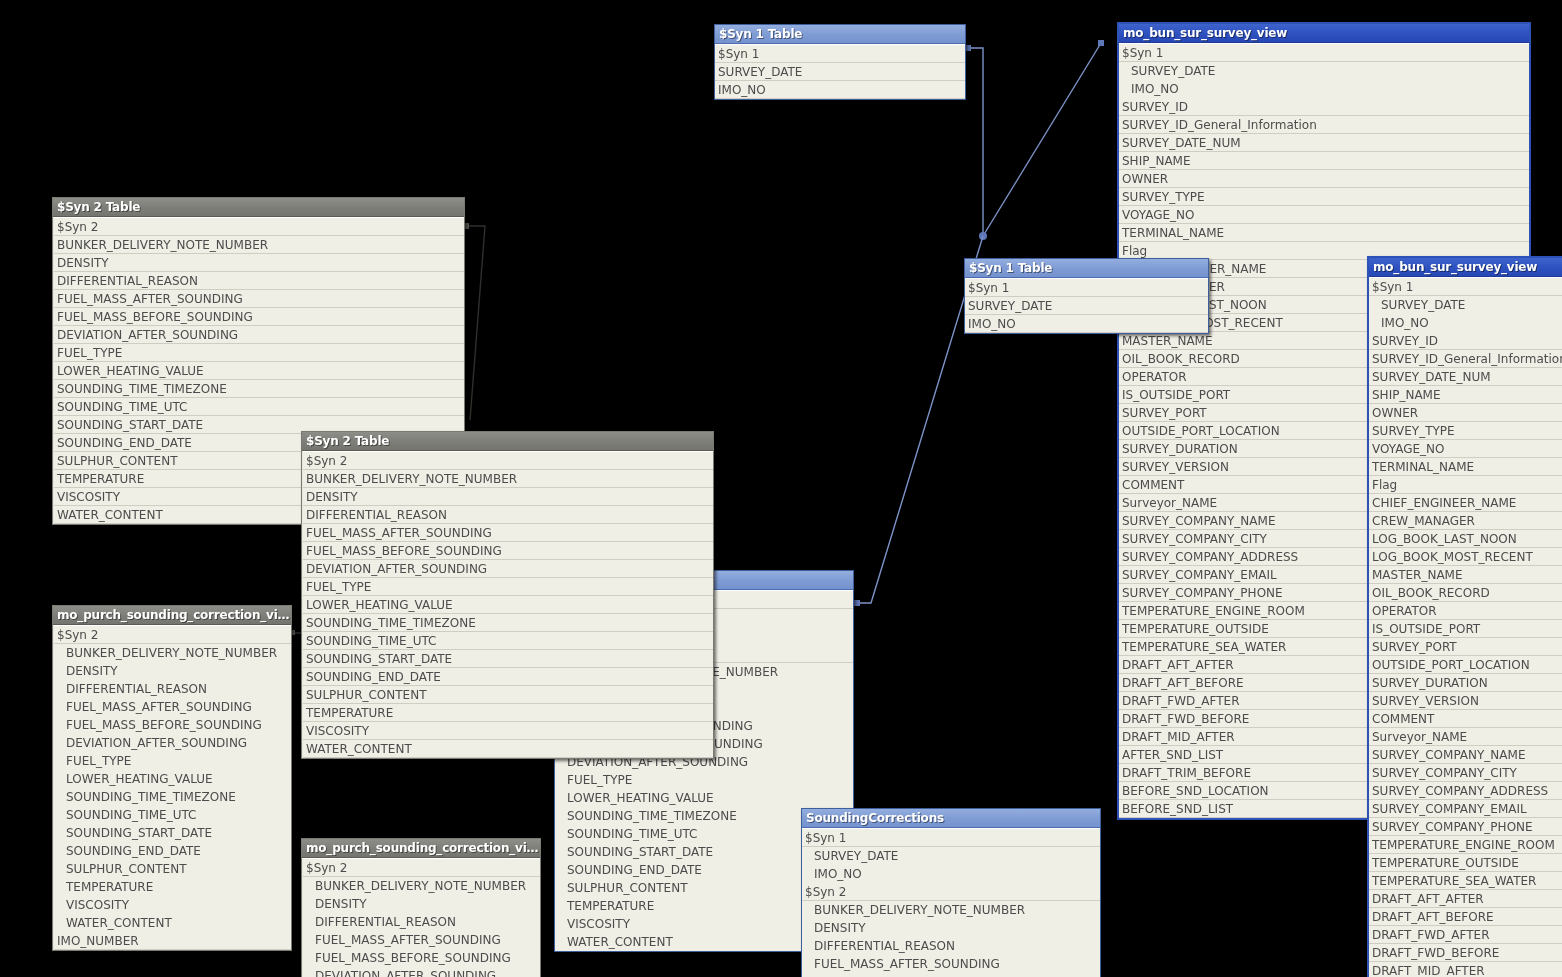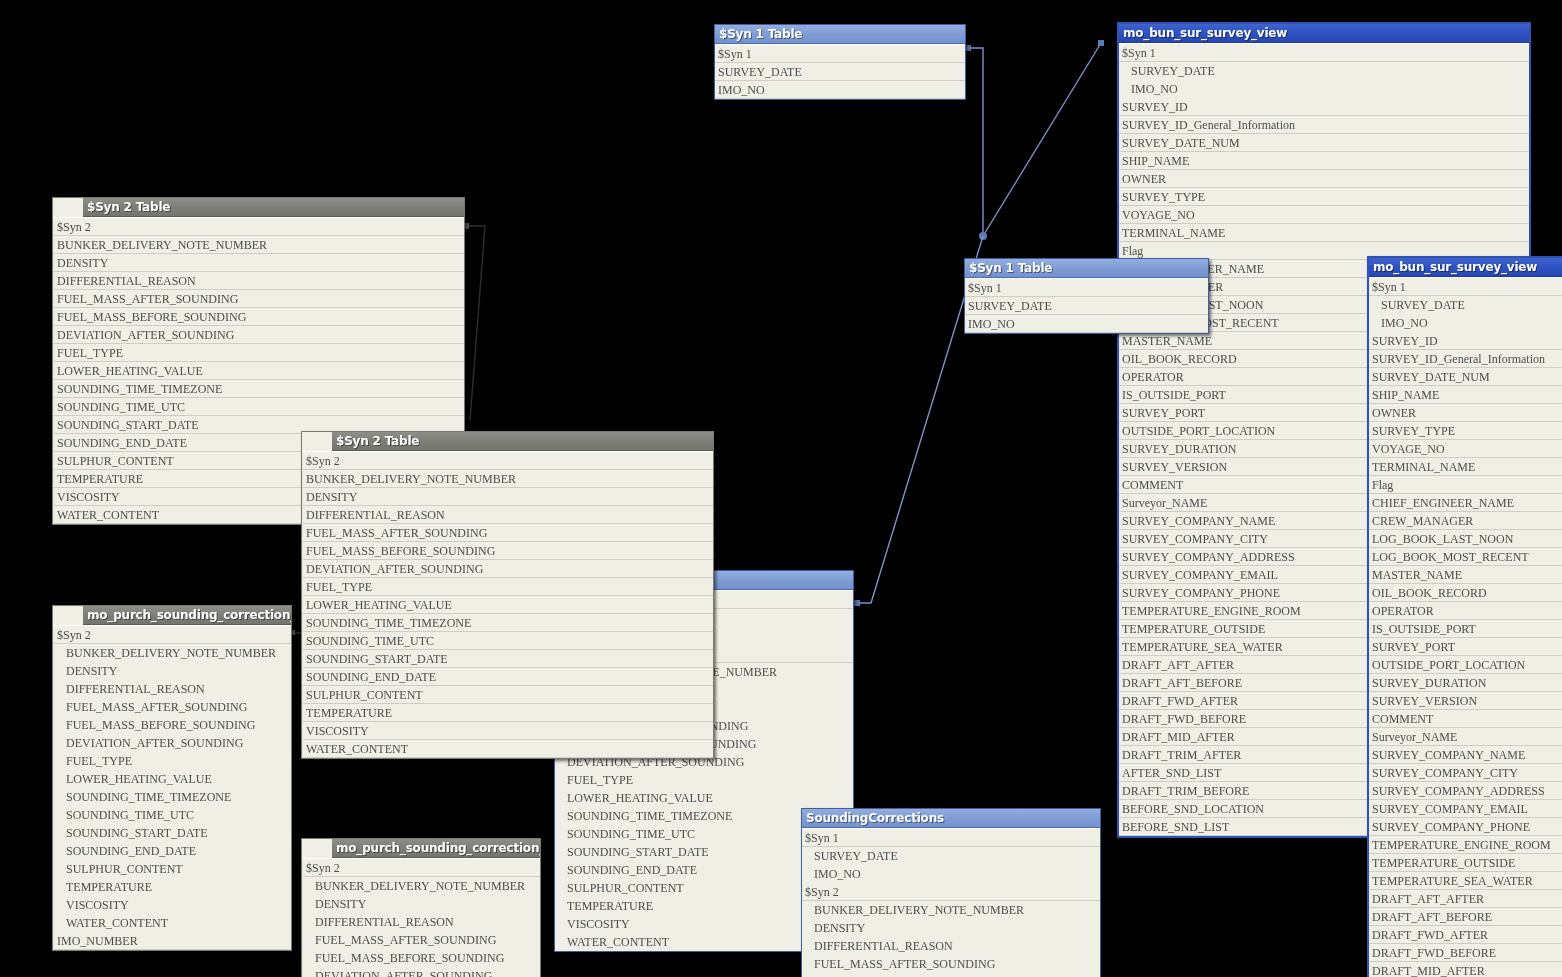--- a/index.html
+++ b/index.html
@@ -29,42 +29,40 @@
     color:#FFFFFF;
     padding:0 4px;
     white-space:nowrap;
     overflow:hidden;
     text-shadow:1px 1px 0 rgba(0,0,0,.45);
     letter-spacing:-0.2px;
   }
   .tbl .body{
     background:#F0EFE6;
     border-top:1px solid #FFFFFF;
-    font-family:Liberation Serif, serif;
   }
   .tbl .row{
     height:18px;
     line-height:18px;
     font-size:12px;
     color:#4C4C4C;
     padding:0 3px;
     white-space:nowrap;
     overflow:hidden;
     border-bottom:1px solid #CFCEC4;
     box-sizing:border-box;
   }
   .tbl .row.indent{padding-left:12px;}
   .tbl .row.noline{border-bottom:1px solid transparent;}
 
   
   .tbl.sel-0{border:1px solid #7A7A72;}
   .tbl.sel-0 .hdr{
     background:linear-gradient(to bottom,#8E8E88 0%,#7E7E78 55%,#757570 100%);
     border-bottom:1px solid #5C5C56;
-    margin-left:30px;
   }
   .tbl.sel-0 .body{border-left:1px solid #E8E7DE;}
 
   
   .tbl.sel-1{border:1px solid #3E5F9E;}
   .tbl.sel-1 .hdr{
     background:linear-gradient(to bottom,#93ADDE 0%,#7E9BD4 55%,#7492CE 100%);
     border-bottom:1px solid #4C6BAF;
   }
 
@@ -149,21 +147,20 @@
         <div class="row">SURVEY_COMPANY_EMAIL</div>
         <div class="row">SURVEY_COMPANY_PHONE</div>
         <div class="row">TEMPERATURE_ENGINE_ROOM</div>
         <div class="row">TEMPERATURE_OUTSIDE</div>
         <div class="row">TEMPERATURE_SEA_WATER</div>
         <div class="row">DRAFT_AFT_AFTER</div>
         <div class="row">DRAFT_AFT_BEFORE</div>
         <div class="row">DRAFT_FWD_AFTER</div>
         <div class="row">DRAFT_FWD_BEFORE</div>
         <div class="row">DRAFT_MID_AFTER</div>
-        <div class="row">DRAFT_TRIM_AFTER</div>
         <div class="row">AFTER_SND_LIST</div>
         <div class="row">DRAFT_TRIM_BEFORE</div>
         <div class="row">BEFORE_SND_LOCATION</div>
         <div class="row">BEFORE_SND_LIST</div>
       </div>
     </div>
     <div class="tbl sel-2" style="left: 1356px; top: 256px; width: 210px; z-index: 3;">
       <div class="hdr">mo_bun_sur_survey_view</div>
       <div class="body">
         <div class="row">$Syn 1</div>

